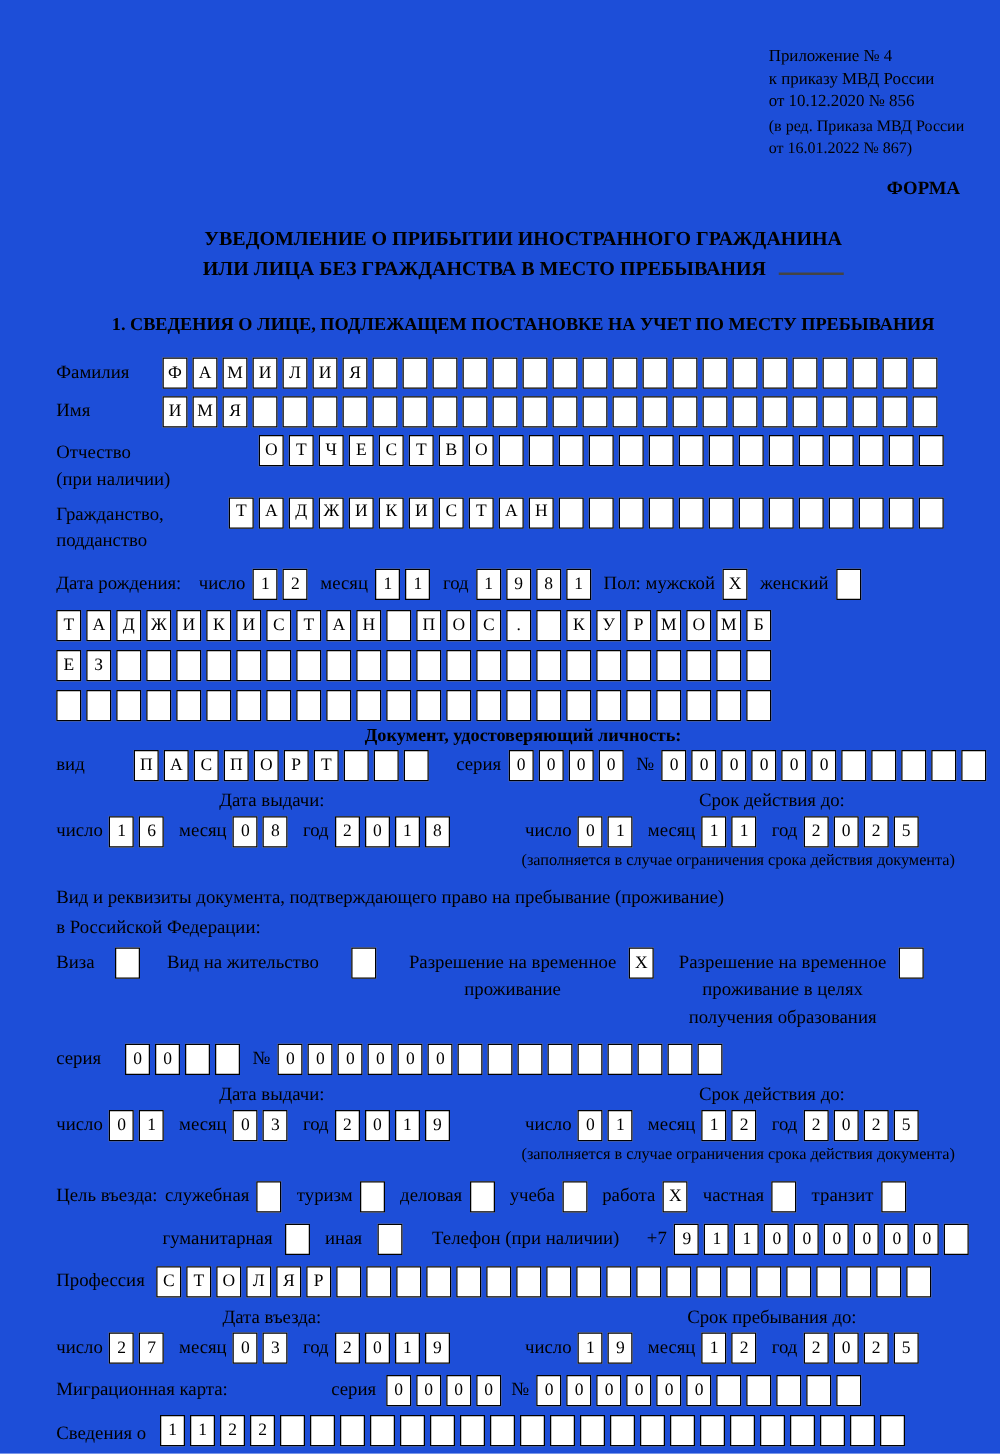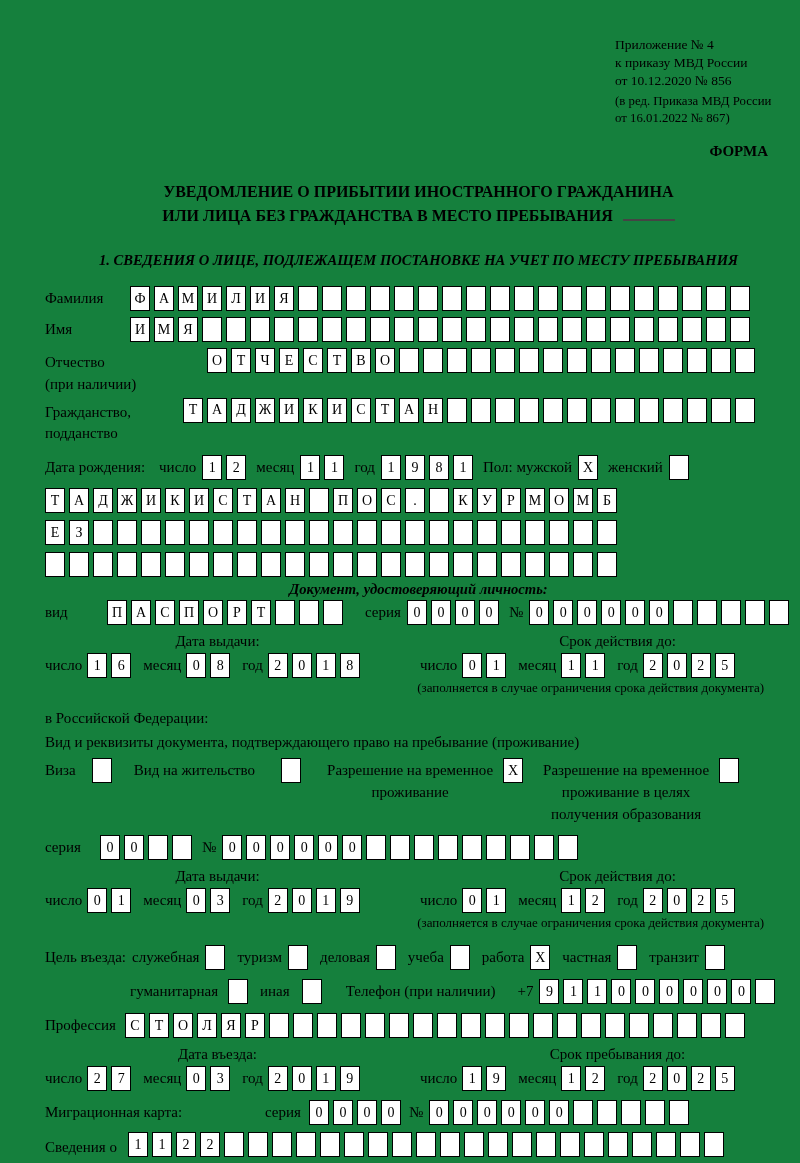--- a/index.html
+++ b/index.html
@@ -1,27 +1,27 @@
 <!DOCTYPE html>
 <html><head>
 <meta charset="utf-8">
 <style>
   html,body{margin:0;padding:0;background:#fff;}
   .page{
     width:800px;height:1163px;box-sizing:border-box;
     padding:36px 8px 0 45px;
     font-family:"Liberation Serif","DejaVu Serif",serif;
-    color:#000;background:#15803d;position:relative;overflow:hidden;
+    color:#000;background:#1d4ed8;position:relative;overflow:hidden;
   }
   .appendix{margin-left:570px;font-size:13.5px;line-height:1.32;}
   .appendix .amend{margin-top:4px;font-size:12.8px;}
   .form-label{font-weight:bold;font-size:15px;text-align:right;padding-right:24px;margin-top:16px;}
   .title{font-weight:bold;font-size:16px;text-align:center;margin-top:20px;line-height:1.5;}
   .title-underline{display:inline-block;width:52px;border-bottom:2px solid #444;margin-left:10px;vertical-align:baseline;}
-  .section-heading{font-weight:bold;font-size:14.6px;text-align:center;margin-top:24px;font-style:italic;}
+  .section-heading{font-weight:bold;font-size:14.6px;text-align:center;margin-top:24px;}
   .row{display:flex;align-items:flex-start;margin-top:6px;font-size:15px;}
   .lbl{padding-top:4px;flex-shrink:0;}
   .lblblock{flex-shrink:0;padding-top:4px;line-height:1.45;}
   .w-surname{width:85px;}
   .w-name{width:85px;}
   .w-patr{width:162px;}
   .w-citiz{width:138px;}
   .w-birthpl{width:115px;}
   .w-prof{width:80px;}
   .w-repr{width:83px;}
@@ -400,22 +400,22 @@
           <span class="cell">2</span>
           <span class="cell">0</span>
           <span class="cell">2</span>
           <span class="cell">5</span>
         </span>
     </div>
   </div>
   <div class="note">(заполняется в случае ограничения срока действия документа)</div>
 
   <div class="intro">
+    <div>Вид и реквизиты документа, подтверждающего право на пребывание (проживание)</div>
     <div>в Российской Федерации:</div>
-    <div>Вид и реквизиты документа, подтверждающего право на пребывание (проживание)</div>
   </div>
 
   <div class="permit-row">
     <div class="opt">
       <span class="optlbl">Виза</span>
       <span class="cells" style="margin-left:6px;">
           <span class="cell"></span>
         </span>
     </div>
     <div class="opt" style="margin-left:22px;">

